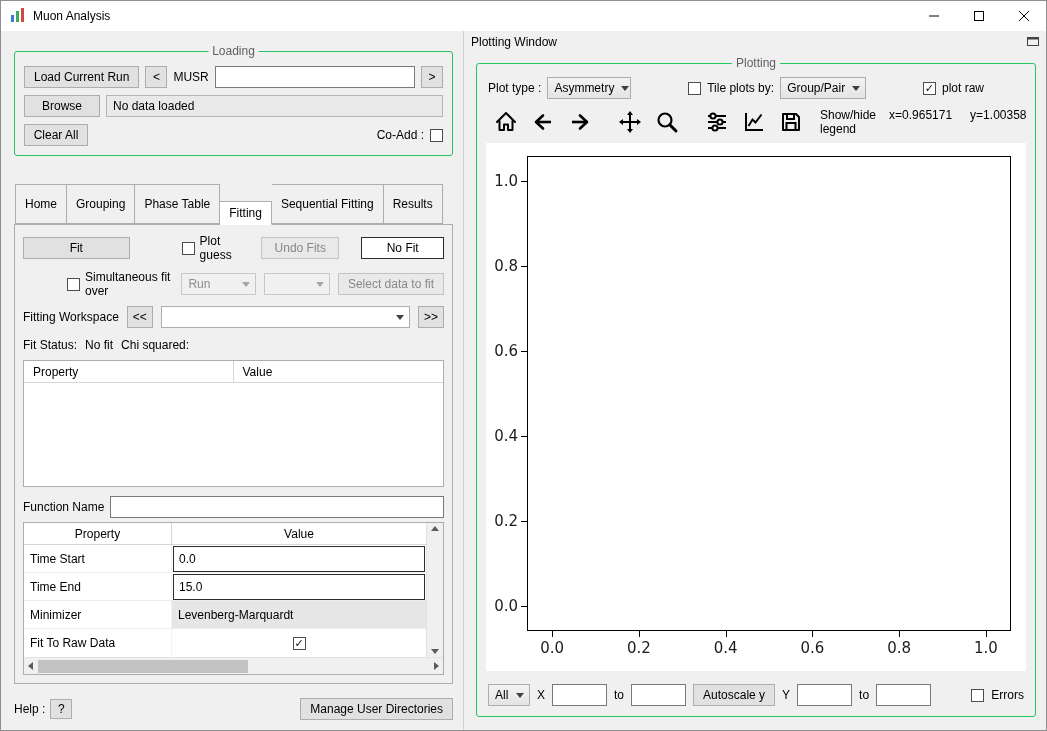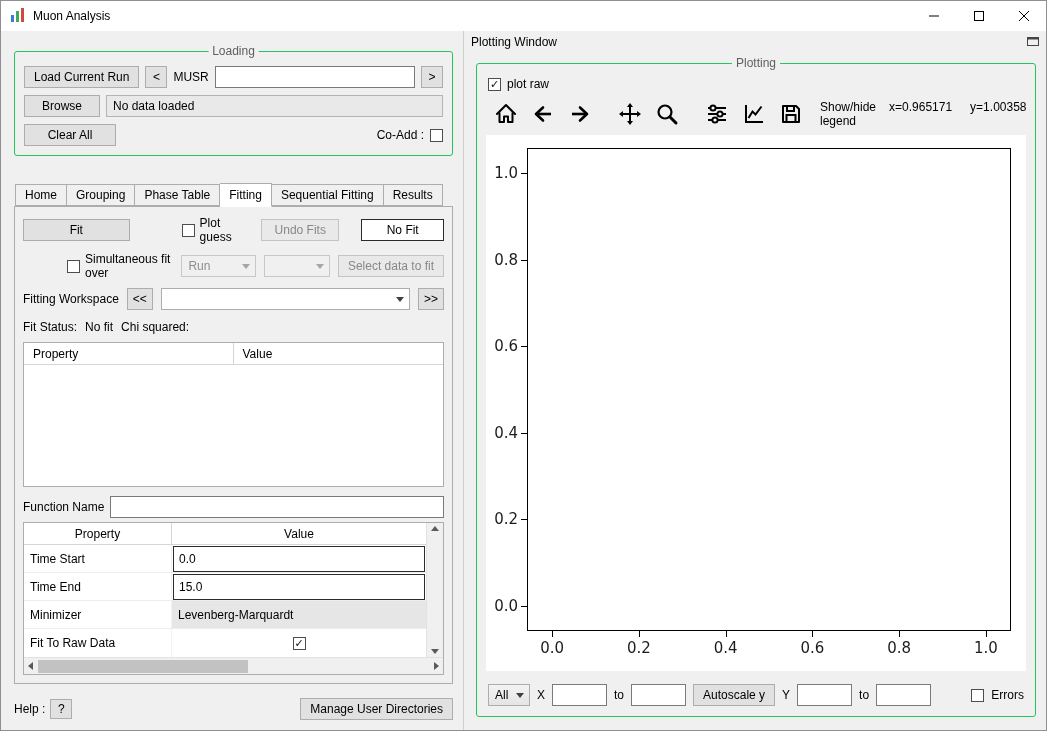--- a/index.html
+++ b/index.html
@@ -35,21 +35,21 @@
   .checkbox.checked::after{content:"✓";font-size:11px;line-height:1;color:#0d0d0d;font-weight:bold;}
   .cb-group{display:inline-flex;align-items:center;gap:5px;padding-left:44px;}
 
   
   .loading-box{margin-top:12px;padding:14px 9px 9px;display:flex;flex-direction:column;gap:7px;flex:0 0 auto;}
   .lrow{display:flex;align-items:center;gap:6px;}
   .lrow .spacer{flex:1;}
 
   
   .tabs{display:flex;align-items:flex-end;margin-top:26px;padding-left:1px;position:relative;z-index:2;}
-  .tab{height:22px;margin-top:2px;display:flex;align-items:center;padding:0 9px;background:#f0f0f0;border:1px solid #adadad;font-size:12px;cursor:default;}
+  .tab{height:40px;margin-top:2px;display:flex;align-items:center;padding:0 9px;background:#f0f0f0;border:1px solid #adadad;font-size:12px;cursor:default;}
   .tab + .tab{border-left:none;}
   .tab.active{height:24px;margin-top:0;background:#fff;border-bottom:1px solid #fff;margin-bottom:-1px;}
   .tab-pane{border:1px solid #adadad;background:#f0f0f0;padding:9px 8px 8px;flex:1;display:flex;flex-direction:column;min-height:0;}
   .frow{display:flex;align-items:center;gap:8px;margin-bottom:8px;flex:0 0 auto;}
 
   
   .status-line{display:flex;align-items:flex-end;gap:8px;margin:2px 0 8px;flex:0 0 auto;}
   .status-table{background:#fff;border:1px solid #adadad;flex:1;min-height:120px;margin-bottom:9px;}
   .st-hdr{display:flex;height:22px;border-bottom:1px solid #d6d6d6;align-items:center;}
   .st-hdr .c1{width:50%;height:100%;display:flex;align-items:center;padding-left:9px;border-right:1px solid #d6d6d6;}
@@ -157,21 +157,21 @@
           <button class="btn small">&lt;</button>
           <span>MUSR</span>
           <input class="input" style="flex: 1 1 0%;" value="">
           <button class="btn small">&gt;</button>
         </div>
         <div class="lrow">
           <button class="btn" style="width:76px">Browse</button>
           <div class="field-ro" style="flex:1">No data loaded</div>
         </div>
         <div class="lrow">
-          <button class="btn" style="width:92px">Clear All</button>
+          <button class="btn" style="width:64px">Clear All</button>
           <span class="spacer"></span>
           <span>Co-Add :</span>
           <span class="checkbox"></span>
         </div>
       </div>
 
       <div class="tabs">
         <div class="tab">Home</div>
         <div class="tab">Grouping</div>
         <div class="tab">Phase Table</div>
@@ -305,20 +305,35 @@
               <rect x="0.5" y="2.5" width="11" height="8" fill="none" stroke="#444" stroke-width="1"></rect>
               <rect x="0.5" y="2.5" width="11" height="2" fill="#444"></rect>
             </svg>
         </span>
       </div>
 
       <div class="groupbox plotting-box">
         <span class="gb-title">Plotting</span>
 
         <div class="plot-controls">
+          <div class="pc-group">
+            <span>Plot type :</span>
+            <span class="combo" style="width:84px">
+              <span>Asymmetry</span>
+              <span class="arrow"></span>
+            </span>
+          </div>
+          <div class="pc-group">
+            <span class="checkbox"></span>
+            <span>Tile plots by:</span>
+            <span class="combo" style="width:86px">
+              <span>Group/Pair</span>
+              <span class="arrow"></span>
+            </span>
+          </div>
           <div class="pc-group" style="padding-right:40px">
             <span class="checkbox checked"></span>
             <span>plot raw</span>
           </div>
         </div>
 
         <div class="toolbar">
           <span class="tb-icon">
             <svg viewBox="0 0 24 24" width="24" height="24">
                 <path d="M3 12 L12 3 L21 12" fill="none" stroke="#000" stroke-width="2" stroke-linecap="round" stroke-linejoin="round"></path>

